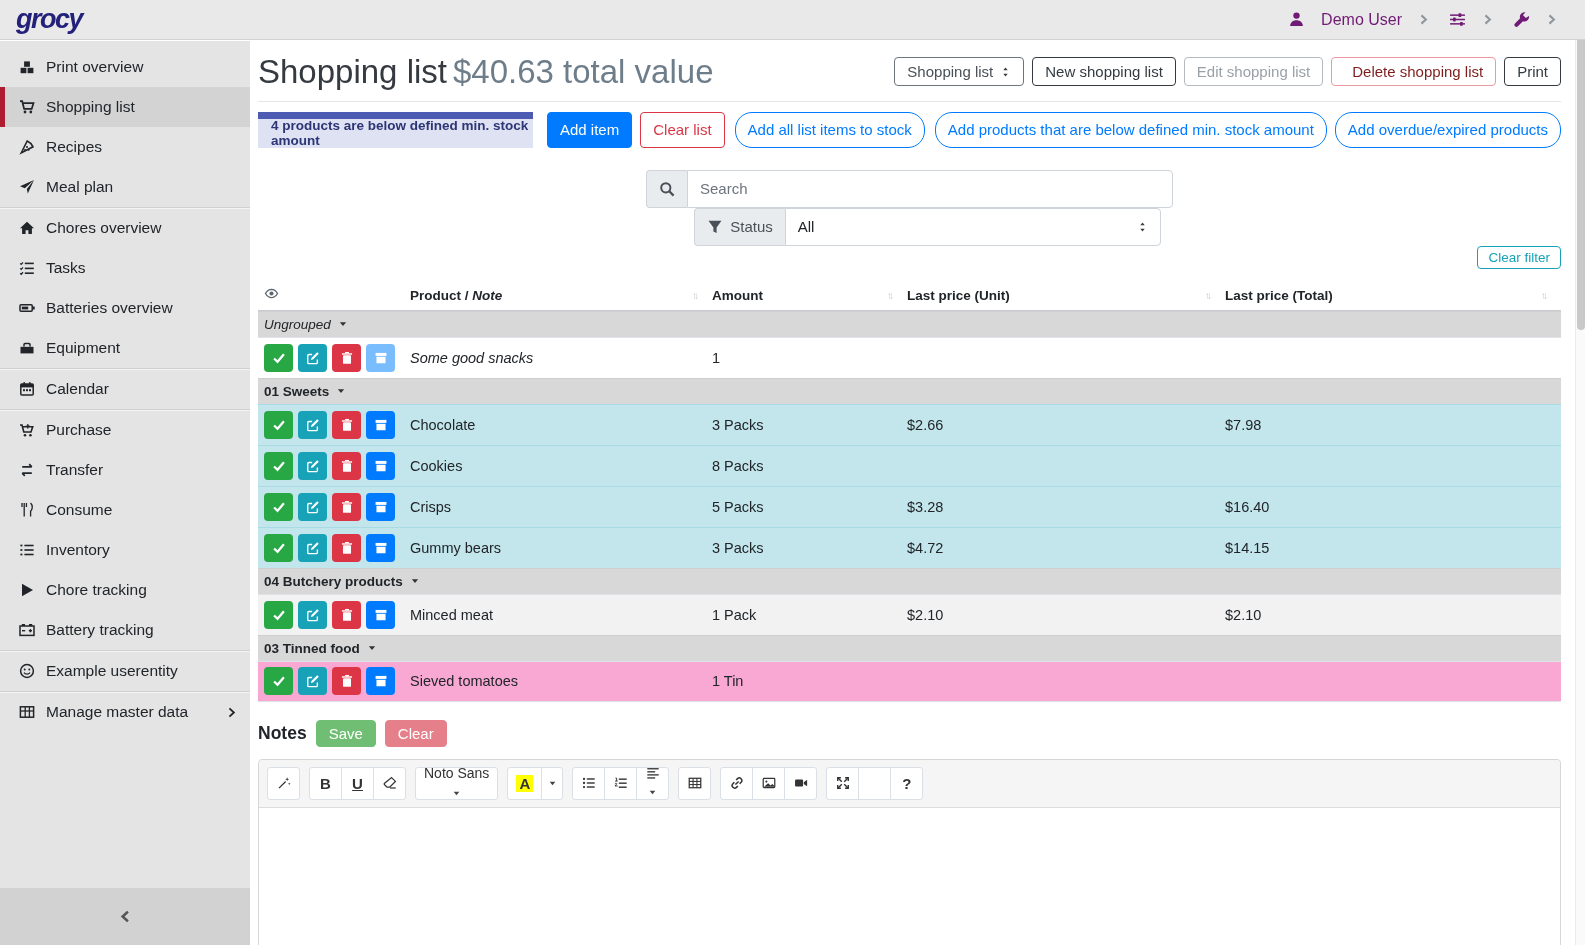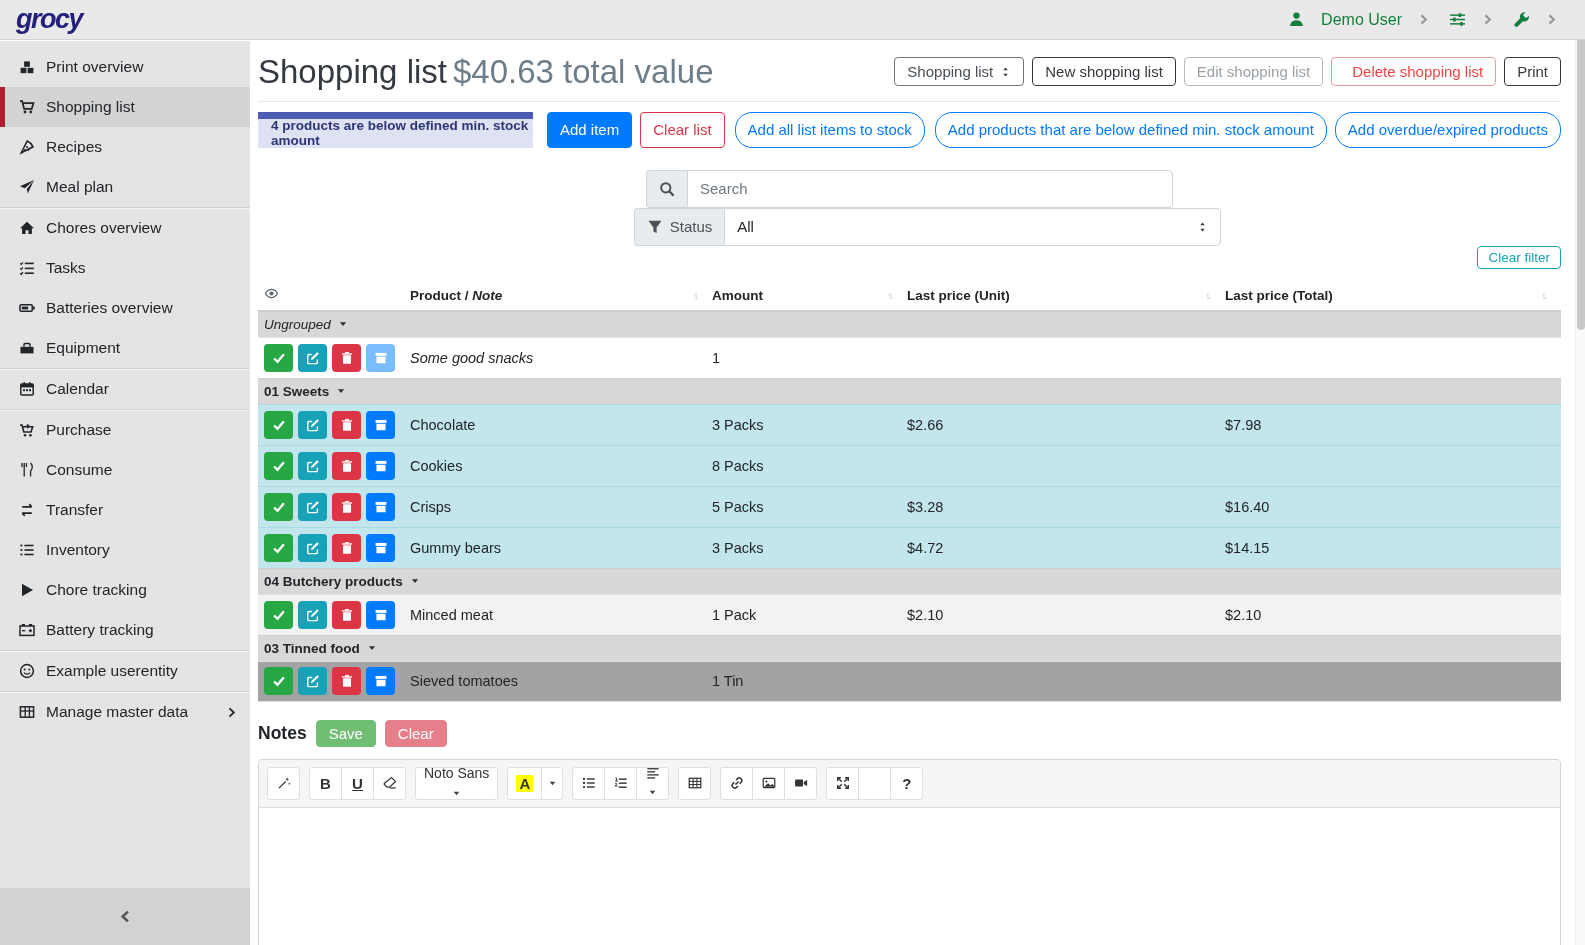--- a/index.html
+++ b/index.html
@@ -14,21 +14,21 @@
   .icn{ display:inline-flex; align-items:center; justify-content:center; }
   .icn svg{ width:16px; height:16px; display:block; }
 
   
   .topbar{ position:absolute; left:0; top:0; width:1585px; height:40px;
     background:#e9e9e9; border-bottom:1px solid #d2d2d2; display:flex;
     align-items:center; justify-content:space-between; z-index:5; }
   .logo{ margin-left:16px; font-size:27px; font-weight:800; letter-spacing:-1.5px;
     color:var(--logo-navy); font-style:italic; cursor:pointer; }
   .topbar-right{ display:flex; align-items:center; gap:20px; margin-right:28px; }
-  .top-menu{ display:flex; align-items:center; gap:16px; cursor:pointer; color:#15803d; font-size:16px; }
+  .top-menu{ display:flex; align-items:center; gap:16px; cursor:pointer; color:#701a75; font-size:16px; }
   .top-menu .icn svg{ width:17px; height:17px; }
   .chv-r svg{ width:11px!important; height:11px!important; color:#8f969c; }
 
   
   .sidebar{ position:absolute; left:0; top:41px; width:250px; height:904px; background:#e4e4e4; }
   .side-item{ height:40px; display:flex; align-items:center; padding-left:17px;
     font-size:15.5px; color:#212529; cursor:pointer; }
   .side-item .icn{ width:20px; margin-right:9px; color:#212529; }
   .side-item .icn svg{ width:16px; height:16px; }
   .side-item.active{ background:#d3d3d3; border-left:5px solid var(--brand-red); padding-left:12px; }
@@ -48,21 +48,21 @@
     justify-content:space-between; border-bottom:1px solid #e7e7e7; padding-bottom:10px; }
   .page-title{ font-size:33px; font-weight:500; color:#343a40; line-height:1.15; }
   .page-title .sub{ font-weight:300; color:#6e7d8a; margin-left:6px; }
   .title-actions{ display:flex; gap:8px; margin-top:4px; }
 
   .btn{ font-size:15px; border-radius:4px; border:1px solid transparent;
     background:#fff; padding:5px 12px; cursor:pointer; white-space:nowrap;
     font-family:inherit; display:inline-flex; align-items:center; gap:7px; }
   .btn-outline-dark{ border-color:#343a40; color:#343a40; }
   .btn-outline-sec-dis{ border-color:#b4bac0; color:#99a1a8; }
-  .btn-outline-danger-dis{ border-color:#eb99a1; color:#ef4444;padding-left:20px; }
+  .btn-outline-danger-dis{ border-color:#eb99a1; color:#7f1d1d;padding-left:20px; }
   .btn-outline-danger{ border-color:var(--danger); color:var(--danger); }
   .btn-outline-primary{ border-color:var(--primary); color:var(--primary);border-radius:17px; }
   .btn-primary{ background:var(--primary); border-color:var(--primary); color:#fff; }
   .btn-outline-info-sm{ border-color:var(--info); color:var(--info); font-size:13.5px; padding:3px 10px; }
   .sel{ border:1px solid #6c757d; color:#495057; }
   .updown svg{ width:11px; height:14px; color:#343a40; }
 
   .alert-row{ margin-top:10px; display:flex; align-items:stretch; }
   .alert-box{ width:356px; height:36px; }
   .alert-box .bar{ height:7px; background:var(--alert-bar); }
@@ -72,21 +72,21 @@
   .ml14{ margin-left:14px; } .ml8{ margin-left:8px; } .ml10{ margin-left:10px; }
 
   .filter-row{ margin-top:22px; display:flex; align-items:center;flex-direction:column; }
   .igroup{ display:flex; height:38px; border-radius:4px; }
   .igroup .pre{ background:#e9ecef; border:1px solid #ced4da; border-right:0;
     border-radius:4px 0 0 4px; display:flex; align-items:center; gap:7px;
     padding:0 12px; color:#495057; font-size:15px; }
   .igroup input{ border:1px solid #ced4da; border-radius:0 4px 4px 0; width:486px;
     font-size:15px; padding:0 12px; color:#495057; outline:none; font-family:inherit; }
   .igroup input::placeholder{ color:#6c757d; }
-  .igroup .selbox{ border:1px solid #ced4da; border-radius:0 4px 4px 0; width:497px;
+  .igroup .selbox{ border:1px solid #ced4da; border-radius:0 4px 4px 0; width:376px;
     display:flex; align-items:center; justify-content:space-between; padding:0 12px;
     font-size:15px; color:#212529; cursor:pointer; background:#fff; }
   .status-group{ margin-left:36px; }
   .clear-filter{ margin-left:auto; }
 
   
   .table{ margin-top:12px; }
   .t-row{ display:grid; grid-template-columns:152px 302px 195px 318px auto; align-items:center; }
   .t-head{ height:30px; border-bottom:1px solid #c9cdd1; font-size:13.5px;
     font-weight:700; color:#212529; }
@@ -96,21 +96,21 @@
   .eye-h{ color:#5d6770; padding-left:6px; cursor:pointer; }
   .eye-h svg{ width:15px; height:15px; }
   .g-row{ height:26px; background:#d8d8d8; border-top:1px solid #cfcfcf;
     display:flex; align-items:center; padding-left:6px; font-size:13.5px;
     font-weight:700; color:#212529; gap:7px; cursor:pointer; }
   .g-row.italic{ font-style:italic; font-weight:400; }
   .g-row .caret svg{ width:10px; height:10px; color:#333; }
   .d-row{ height:41px; border-top:1px solid #dee2e6; font-size:14.5px; color:#212529; }
   .d-row.info{ background:var(--row-hl); border-top-color:#a8dbe3; }
   .d-row.stripe{ background:#f2f2f2; }
-  .d-row.plain2{ background:#a3a3a3; }
+  .d-row.plain2{ background:#f9a8d4; }
   .d-row .prod.note{ font-style:italic; }
   .d-last{ border-bottom:1px solid #dee2e6; }
   .acts{ padding-left:6px; display:flex; gap:5px; }
   .act{ width:29px; height:28px; border-radius:4px; border:0; cursor:pointer;
     display:inline-flex; align-items:center; justify-content:center; color:#fff; }
   .act svg{ width:14px; height:14px; }
   .act.success{ background:var(--success); } .act.info{ background:var(--info); }
   .act.danger{ background:var(--danger); } .act.primary{ background:var(--primary); }
   .act.primary.dis{ background:#7abdff; }
 
@@ -301,33 +301,33 @@
           <circle cx="11.4" cy="13.2" r="1.3" fill="currentColor"></circle>
           <rect x="6.6" y="3.6" width="4.4" height="1.4" fill="currentColor"></rect>
           <rect x="8.1" y="2.1" width="1.4" height="4.4" fill="currentColor"></rect>
         </svg>
       </span>
       <span class="side-label">Purchase</span>
     </div>
     <div class="side-item">
       <span class="icn ">
         <svg viewBox="0 0 16 16">
+          <path d="M3.2 4.8 h9.6 M12.8 4.8 l-2.6-2.6 M12.8 11.2 H3.2 M3.2 11.2 l2.6 2.6" fill="none" stroke="currentColor" stroke-width="1.7"></path>
+        </svg>
+      </span>
+      <span class="side-label">Transfer</span>
+    </div>
+    <div class="side-item">
+      <span class="icn ">
+        <svg viewBox="0 0 16 16">
           <path d="M3 1 v4 M5.2 1 v4 M7.4 1 v4 M5.2 4.6 v10" fill="none" stroke="currentColor" stroke-width="1.3"></path>
           <path d="M11.6 1 c2.2 2.2 2.2 6 0 8.2 v5.4" fill="none" stroke="currentColor" stroke-width="1.3"></path>
         </svg>
       </span>
       <span class="side-label">Consume</span>
-    </div>
-    <div class="side-item">
-      <span class="icn ">
-        <svg viewBox="0 0 16 16">
-          <path d="M3.2 4.8 h9.6 M12.8 4.8 l-2.6-2.6 M12.8 11.2 H3.2 M3.2 11.2 l2.6 2.6" fill="none" stroke="currentColor" stroke-width="1.7"></path>
-        </svg>
-      </span>
-      <span class="side-label">Transfer</span>
     </div>
     <div class="side-item">
       <span class="icn ">
         <svg viewBox="0 0 16 16">
           <rect x="1.4" y="2.6" width="2" height="1.8" fill="currentColor"></rect>
           <rect x="5.4" y="2.7" width="9.2" height="1.6" fill="currentColor"></rect>
           <rect x="1.4" y="7.1" width="2" height="1.8" fill="currentColor"></rect>
           <rect x="5.4" y="7.2" width="9.2" height="1.6" fill="currentColor"></rect>
           <rect x="1.4" y="11.6" width="2" height="1.8" fill="currentColor"></rect>
           <rect x="5.4" y="11.7" width="9.2" height="1.6" fill="currentColor"></rect>

